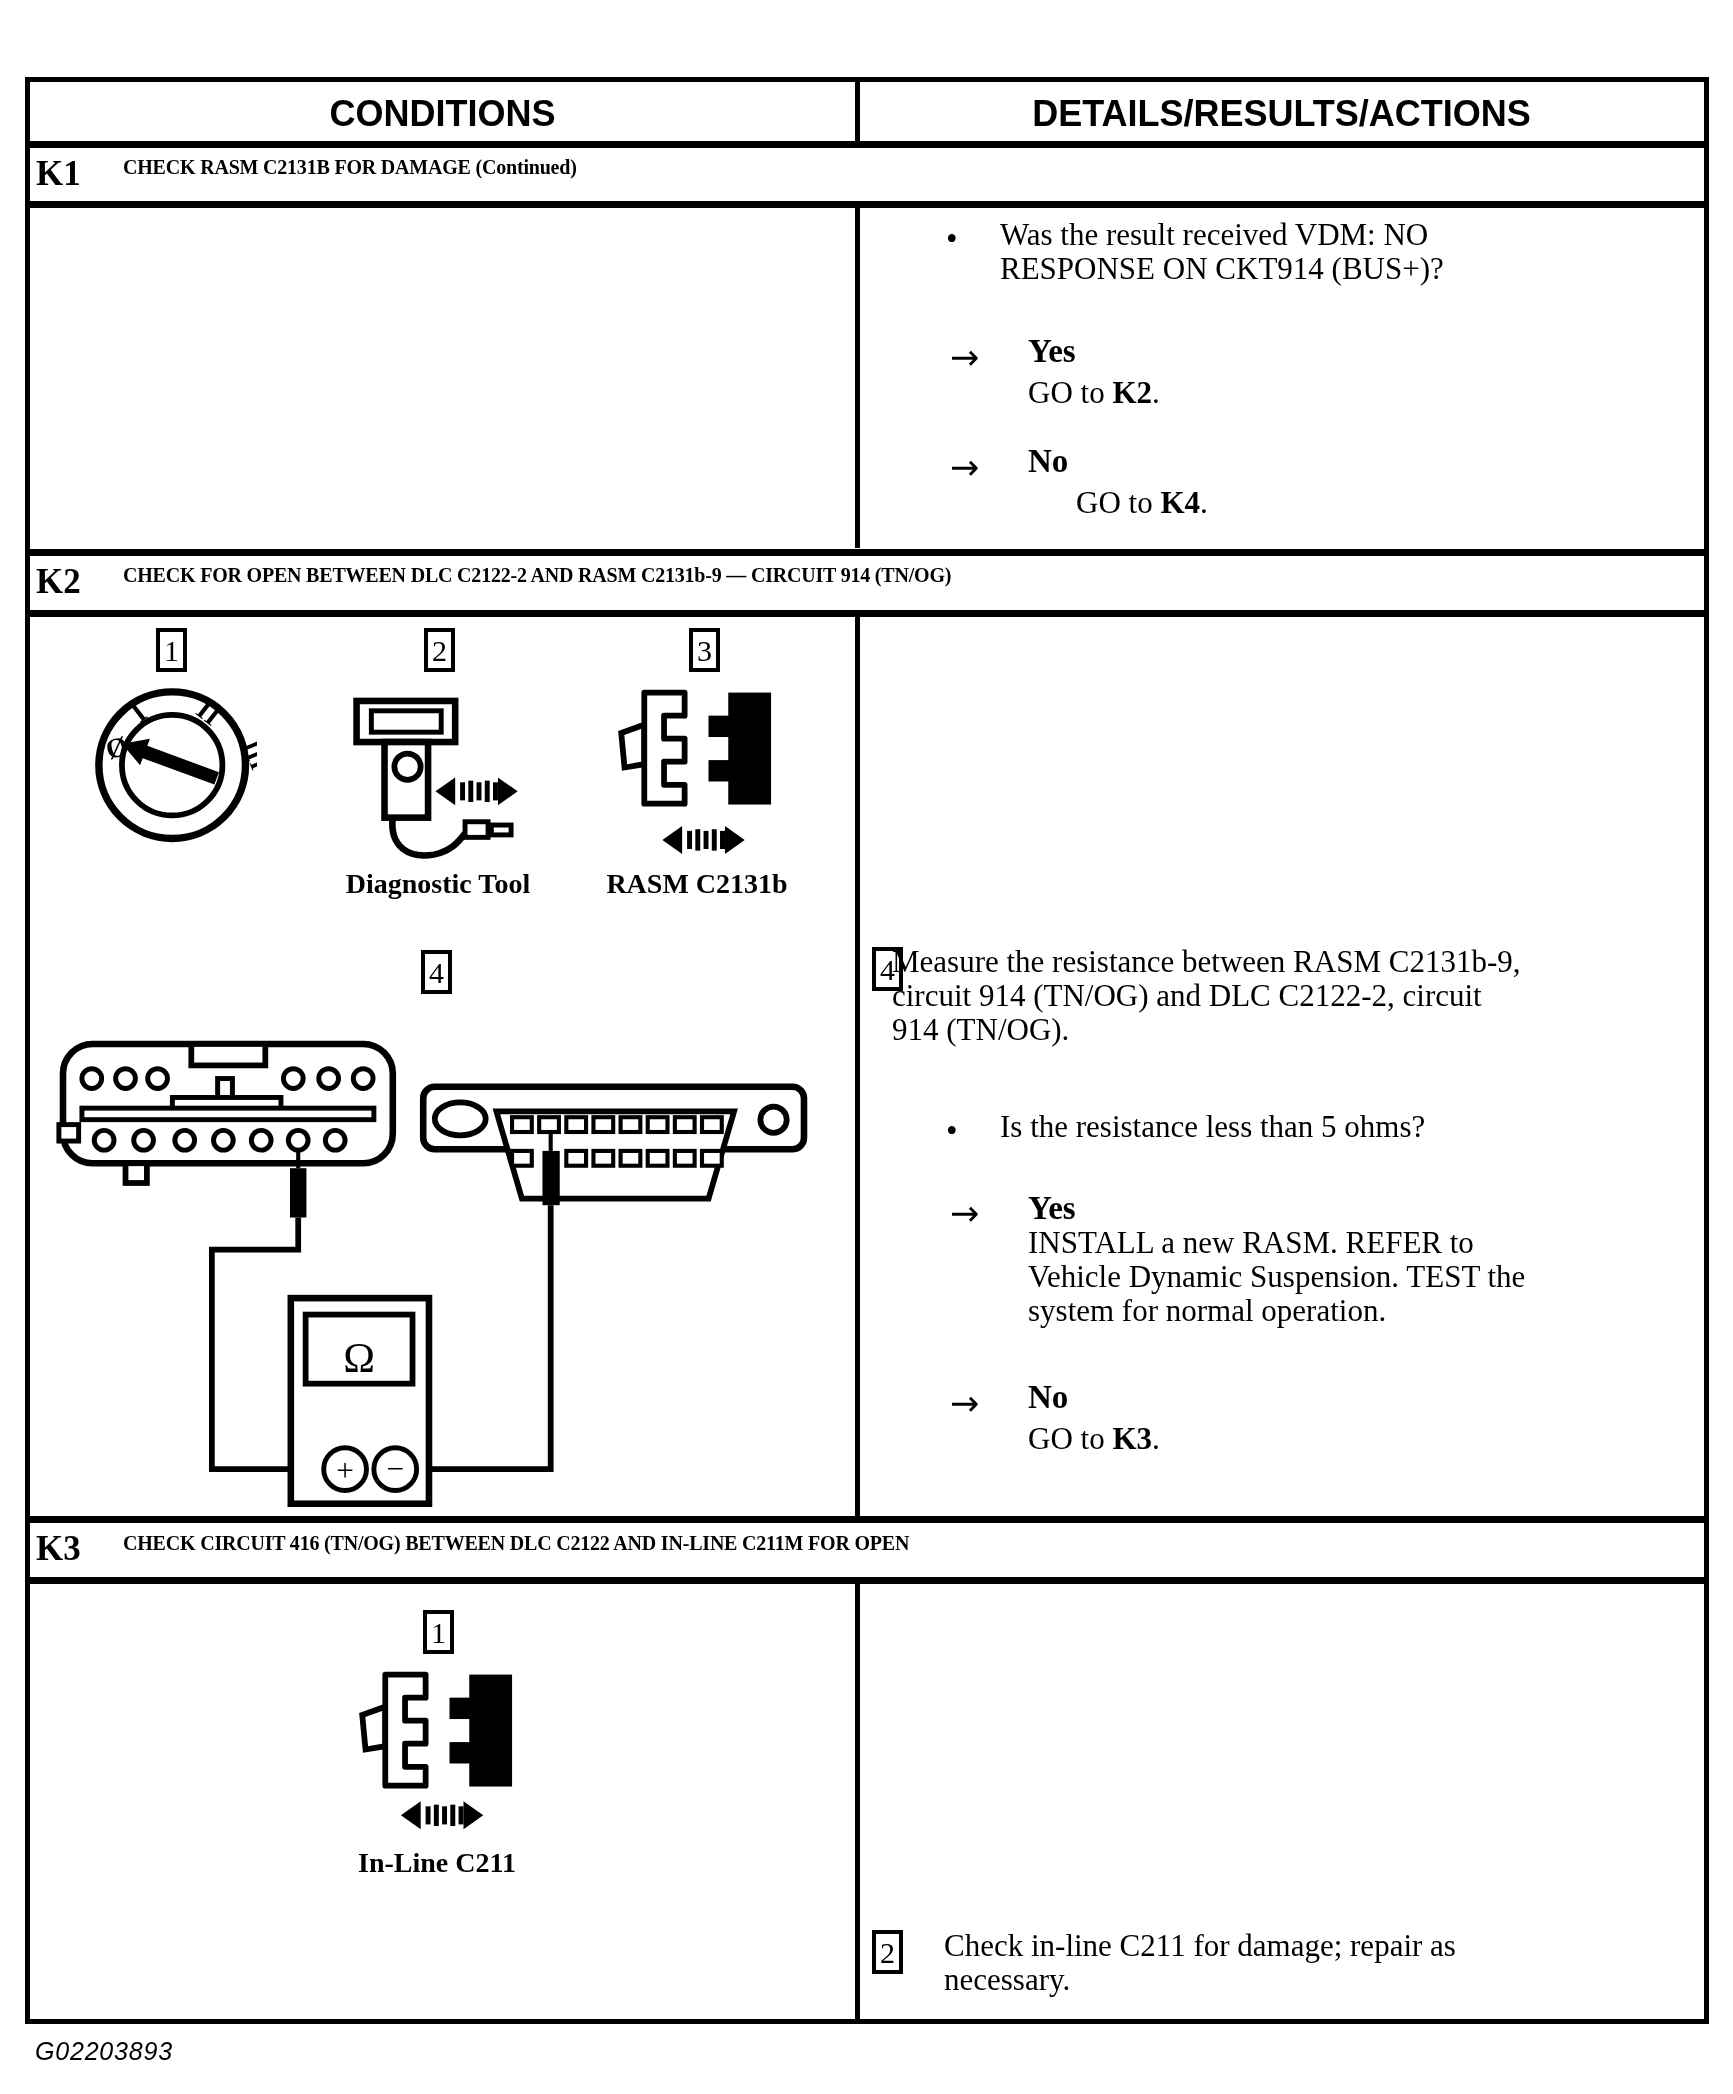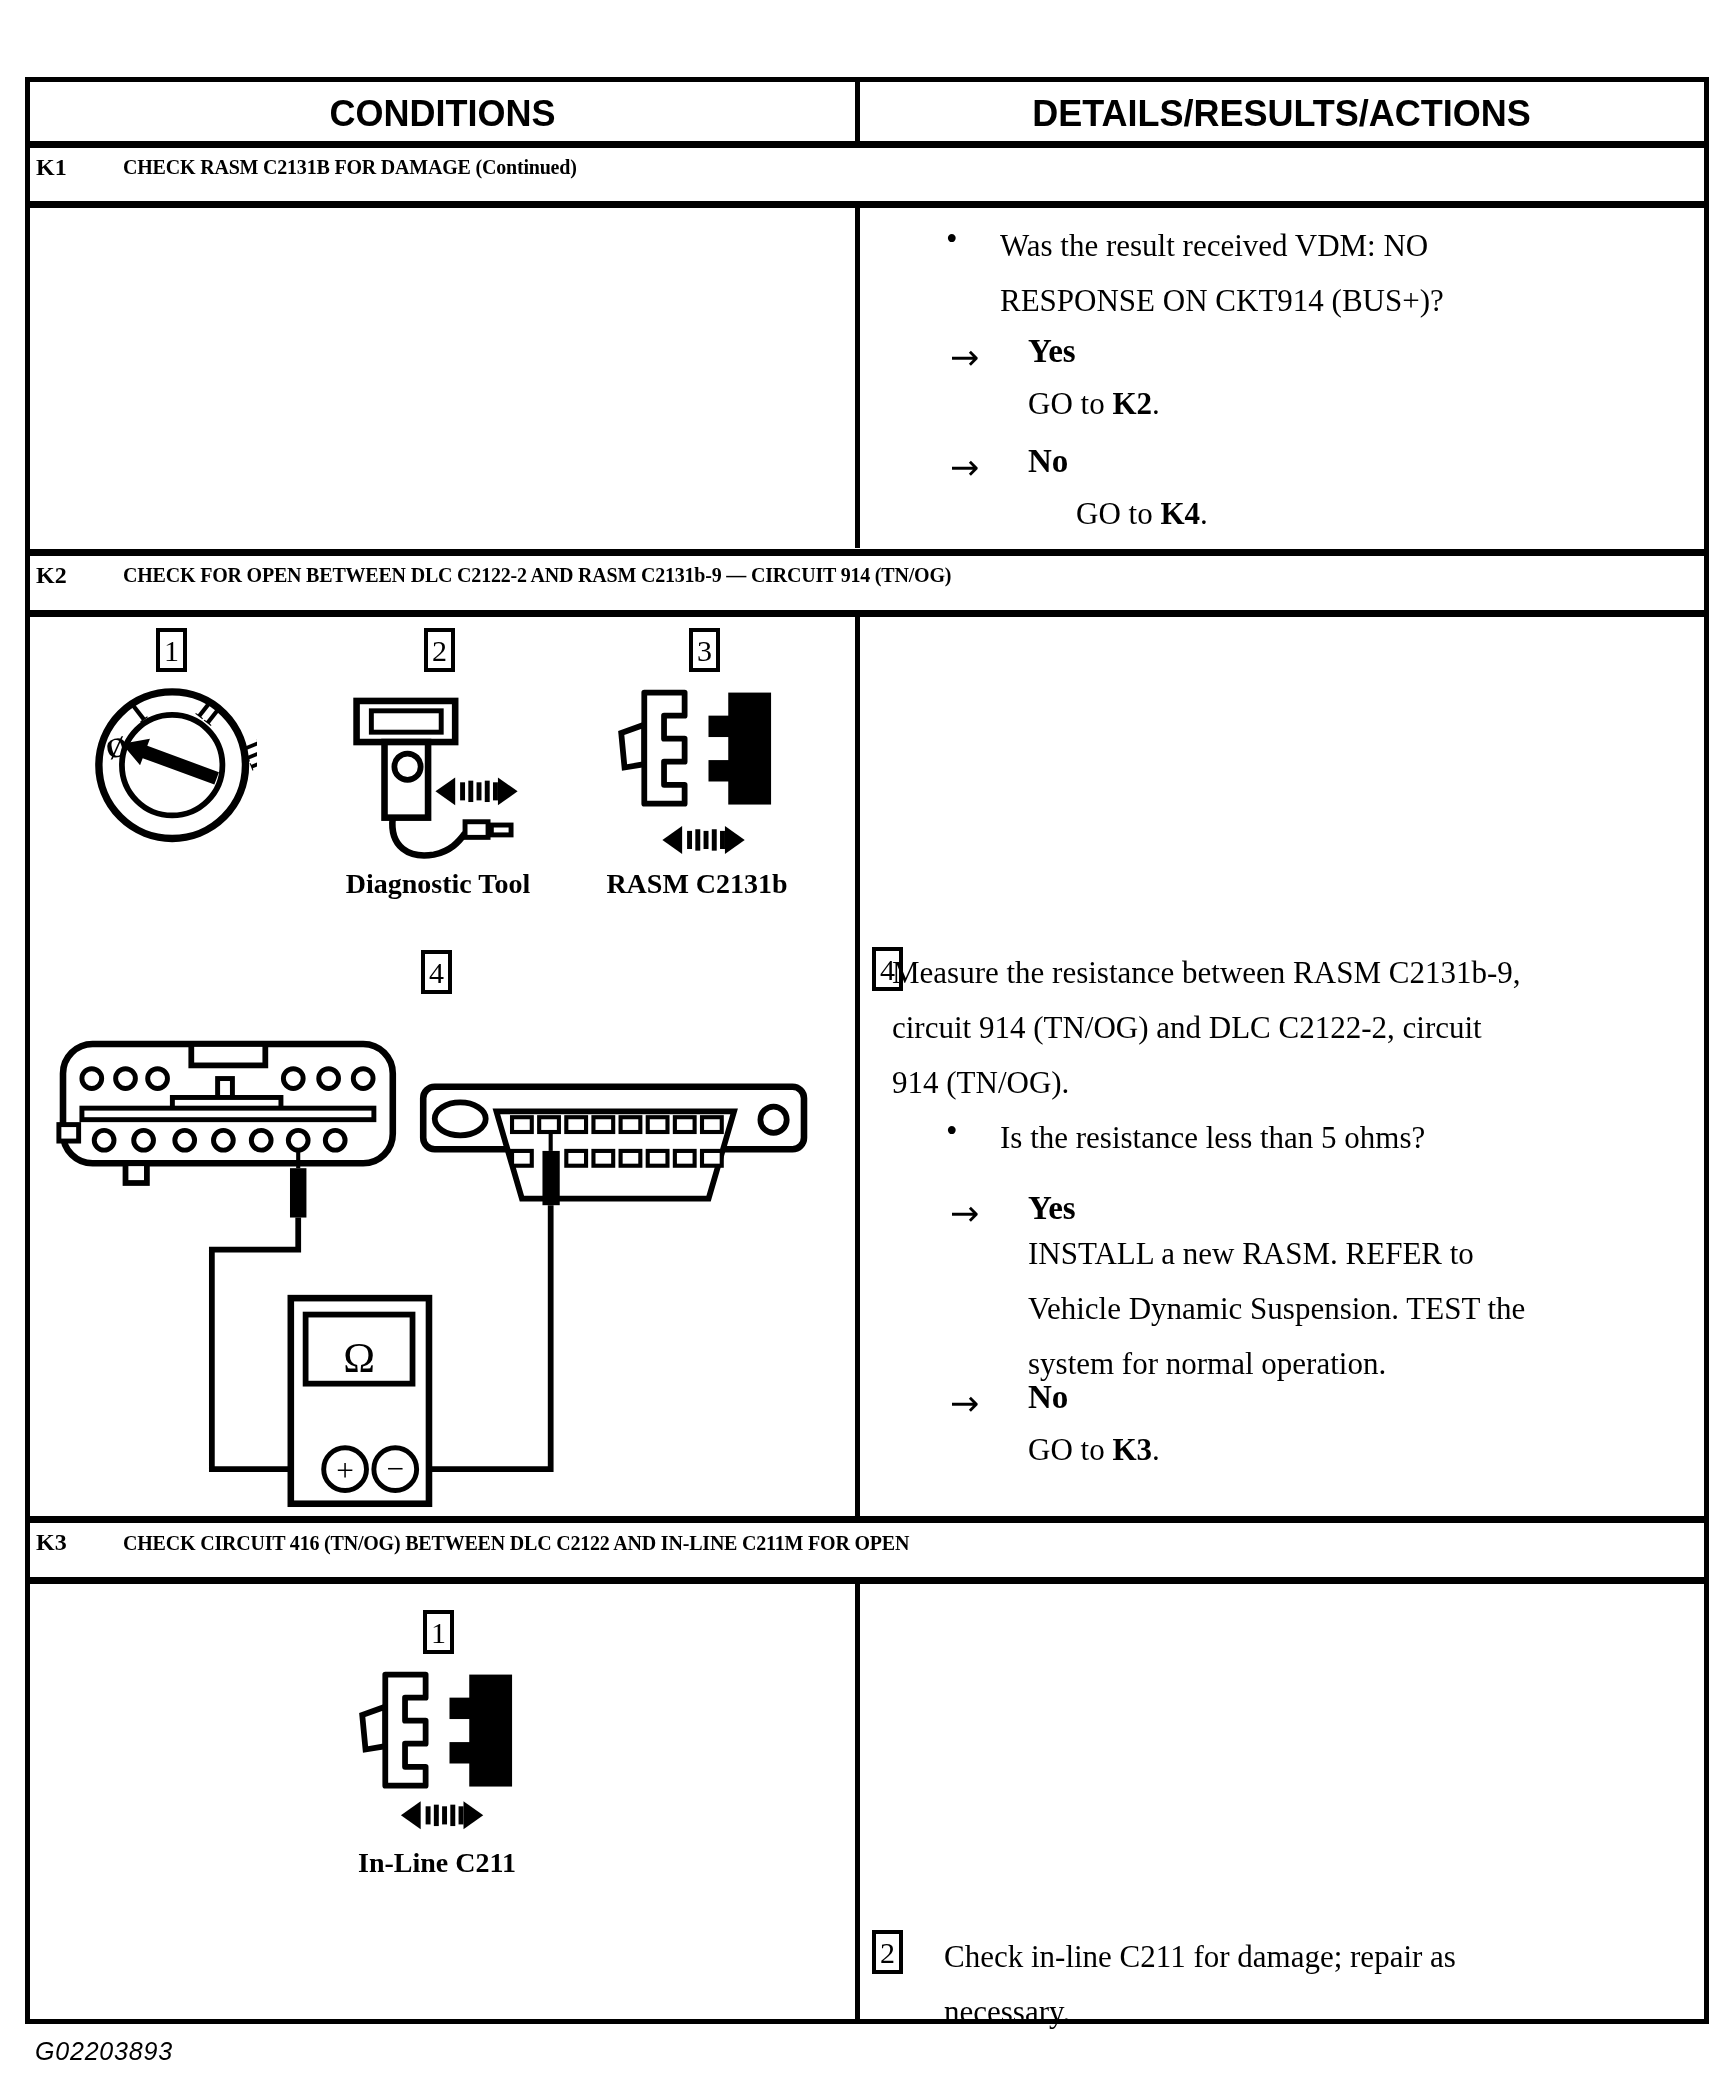--- a/index.html
+++ b/index.html
@@ -7,24 +7,24 @@
         font-family:"Liberation Serif", serif;overflow:hidden;margin-top:24px;}
   .abs{position:absolute;}
   
   #tbl-border{left:25px;top:53px;width:1684px;height:1947px;border:5px solid #000;box-sizing:border-box;}
   .hsep{left:30px;width:1674px;height:6.6px;background:#000;}
   .vdiv{left:855px;width:5px;background:#000;}
   
   .hdr{font-family:"Liberation Sans", sans-serif;font-weight:bold;font-size:36px;letter-spacing:0px;}
   .hcell{top:69px;text-align:center;}
   
-  .rowid{font-size:24px;font-weight:700;}
+  .rowid{font-size:35px;font-weight:700;}
   .rowtitle{font-size:20px;font-weight:600;letter-spacing:-0.2px;white-space:nowrap;}
   
-  .body{font-size:31px;line-height:55px;}
+  .body{font-size:31px;line-height:34px;}
   .prel{white-space:pre-line;}
   .blt{font-size:33px;}
   .arr{font-family:"DejaVu Sans", sans-serif;font-size:35px;}
   .ynlabel{font-size:33px;font-weight:700;}
   .numbox{width:31px;height:44px;border:4.1px solid #000;box-sizing:border-box;
           font-size:30px;text-align:center;line-height:38px;background:#fff;}
   .figlabel{width:222px;text-align:center;font-size:28px;font-weight:600;}
   .footer{font-family:"Liberation Sans", sans-serif;font-size:25px;letter-spacing:0.8px;font-style:italic;}
   svg{display:block;}
   .stroke{fill:#fff;stroke:#000;}

